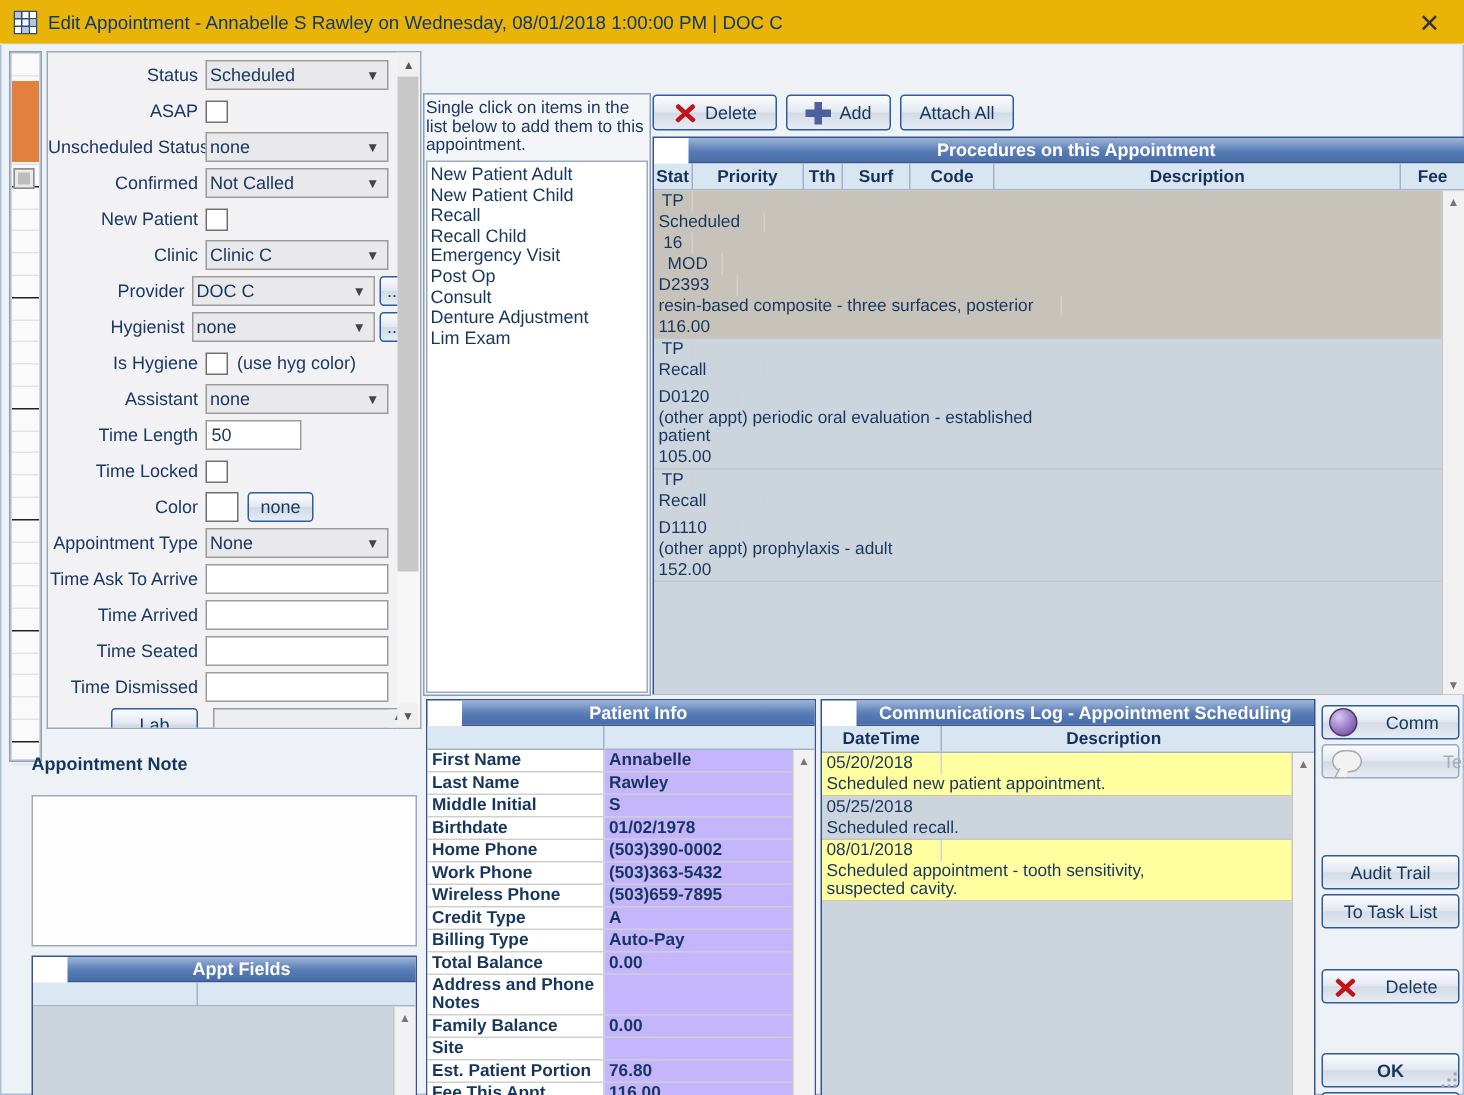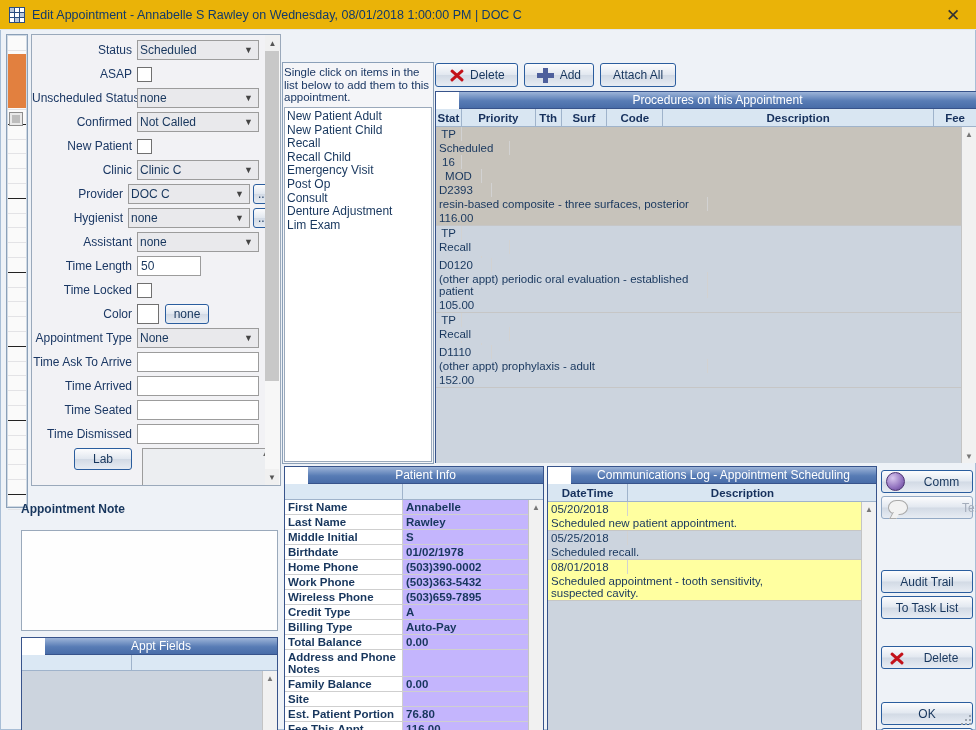--- a/index.html
+++ b/index.html
@@ -125,21 +125,21 @@
   }
   .xicon:before{transform:rotate(42deg);} .xicon:after{transform:rotate(-42deg);}
   .plusicon{width:17px;height:15px;margin-right:6px;position:relative;flex:none;}
   .plusicon:before,.plusicon:after{content:"";position:absolute;background:#4d5f9c;}
   .plusicon:before{left:6px;top:0;width:5px;height:15px;}
   .plusicon:after{left:0;top:5px;width:17px;height:5px;}
   
   .grid{ position:absolute; border:1px solid #37538b; background:#fff; }
   .gtitle{
     height:17px; background:linear-gradient(#9db4d8,#587cb5 55%,#486ca8);
-    color:#fff;font-weight:normal;font-size:12px;
+    color:#fff;font-weight:bold;font-size:12px;
     display:flex;align-items:center;justify-content:center;
     border-bottom:1px solid #37538b;
     margin-left:23px;
   }
   .ghead{
     display:flex;background:#d9e6f2;border-bottom:1px solid #9fb3cb;
     font-weight:bold;font-size:11.5px;color:#16305c;height:18px;align-items:center;
   }
   .ghead .hc{ text-align:center;border-right:1px solid #9fb3cb;height:100%;
     display:flex;align-items:center;justify-content:center;overflow:hidden;}
@@ -305,20 +305,27 @@
           <div class="flabel">Hygienist</div>
           <div class="fctl">
             <div class="fakesel wide">
               <span>none</span>
               <span class="chev">▼</span>
             </div>
             <div class="btn3d dotbtn">...</div>
           </div>
         </div>
         <div class="frow">
+          <div class="flabel">Is Hygiene</div>
+          <div class="fctl">
+            <span class="cb"></span>
+            <span style="margin-left:6px">(use hyg color)</span>
+          </div>
+        </div>
+        <div class="frow">
           <div class="flabel">Assistant</div>
           <div class="fctl">
             <div class="fakesel wide">
               <span>none</span>
               <span class="chev">▼</span>
             </div>
           </div>
         </div>
         <div class="frow">
           <div class="flabel">Time Length</div>
@@ -593,21 +600,21 @@
       <div class="btn3d rbtn" style="position:absolute;top:104px;left:0;">
         <span style="flex:1;text-align:center">Audit Trail</span>
       </div>
       <div class="btn3d rbtn" style="position:absolute;top:130px;left:0;">
         <span style="flex:1;text-align:center">To Task List</span>
       </div>
       <div class="btn3d rbtn" style="position:absolute;top:180px;left:0;justify-content:flex-start;padding-left:6px;">
         <span class="xicon"></span>
         <span style="flex:1;text-align:center">Delete</span>
       </div>
-      <div class="btn3d rbtn" style="position:absolute;top:236px;left:0;">
+      <div class="btn3d rbtn" style="position:absolute;top:236px;left:0;font-weight:bold;">
         <span style="flex:1;text-align:center">OK</span>
       </div>
       <div class="btn3d rbtn" style="position:absolute;top:262px;left:0;"></div>
     </div>
 
   <div id="resizegrip">
     <i style="left:8px;top:8px"></i>
       <i style="left:4px;top:8px"></i>
       <i style="left:8px;top:4px"></i>
     <i style="left:0px;top:8px"></i>

